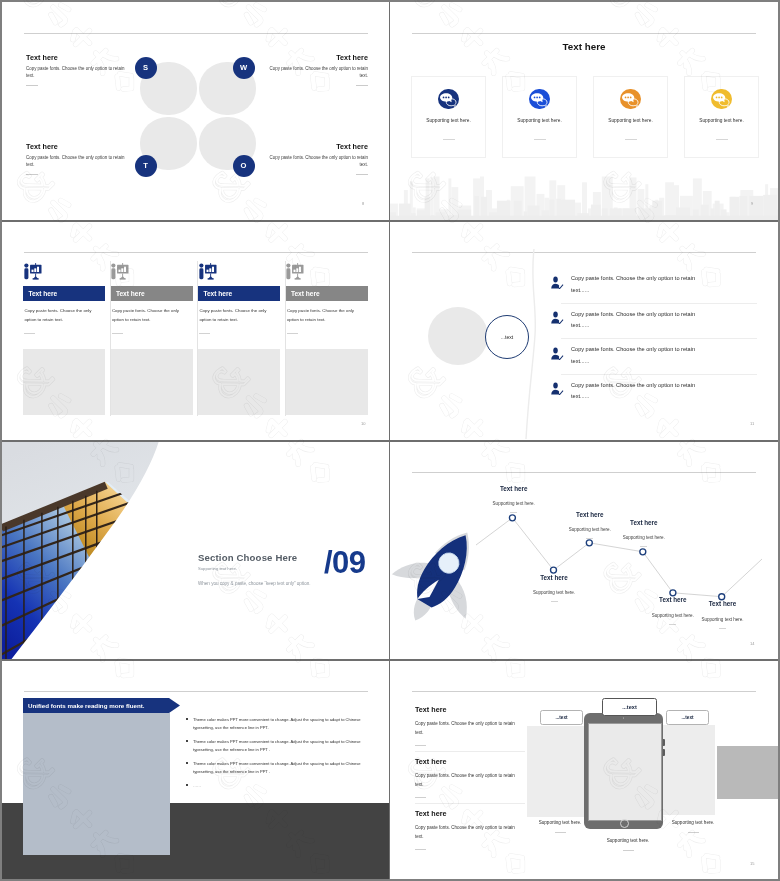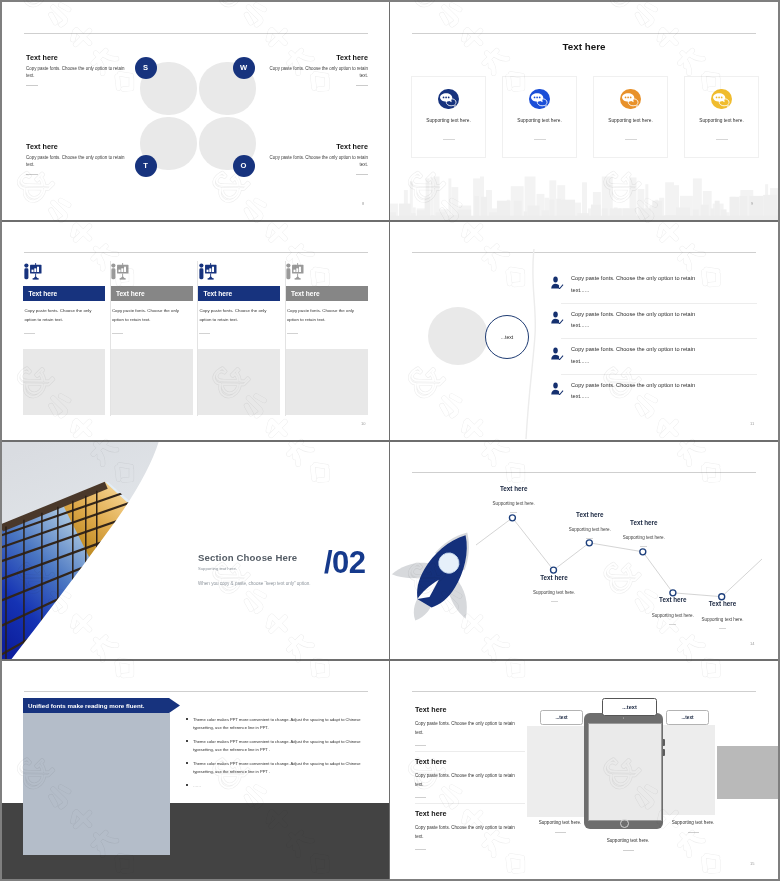--- a/index.html
+++ b/index.html
@@ -614,21 +614,21 @@
           <path d="M71 60 L71 160"></path>
           <path d="M84 55 L84 140"></path>
         <path d="M95 50 L95 122"></path>
       </g>
       <path d="M390 -2 L390 221 L8 221 Q56 160 104 94 Q146 38 158 -2 Z" fill="#fff"></path>
     </svg>
 
     <div class="s5-title">Section Choose Here</div>
     <div class="s5-sub">Supporting text here.</div>
     <div class="s5-note">When you copy &amp; paste, choose “keep text only” option.</div>
-    <div class="s5-num">/02</div>
+    <div class="s5-num">/09</div>
   </div>
 
   <div class="slide" id="s6" style="left:390px;top:441px;width:388px;height:218px;">
     <div class="hrule" style="left:22px;top:31px;width:344px;"></div>
 
     <svg class="s6-chart" viewBox="0 0 388 218">
       <polyline fill="none" stroke="#cfcfcf" stroke-width="0.9" points="86,104 122.4,76.8 163.5,129.1 199.3,101.8 252.8,110.8 282.9,151.8 331.7,155.7 372,118"></polyline>
       <g fill="#fff" stroke="#1d3f7c" stroke-width="1.35">
         <circle cx="122.4" cy="76.8" r="3"></circle>
           <circle cx="163.5" cy="129.1" r="3"></circle>

